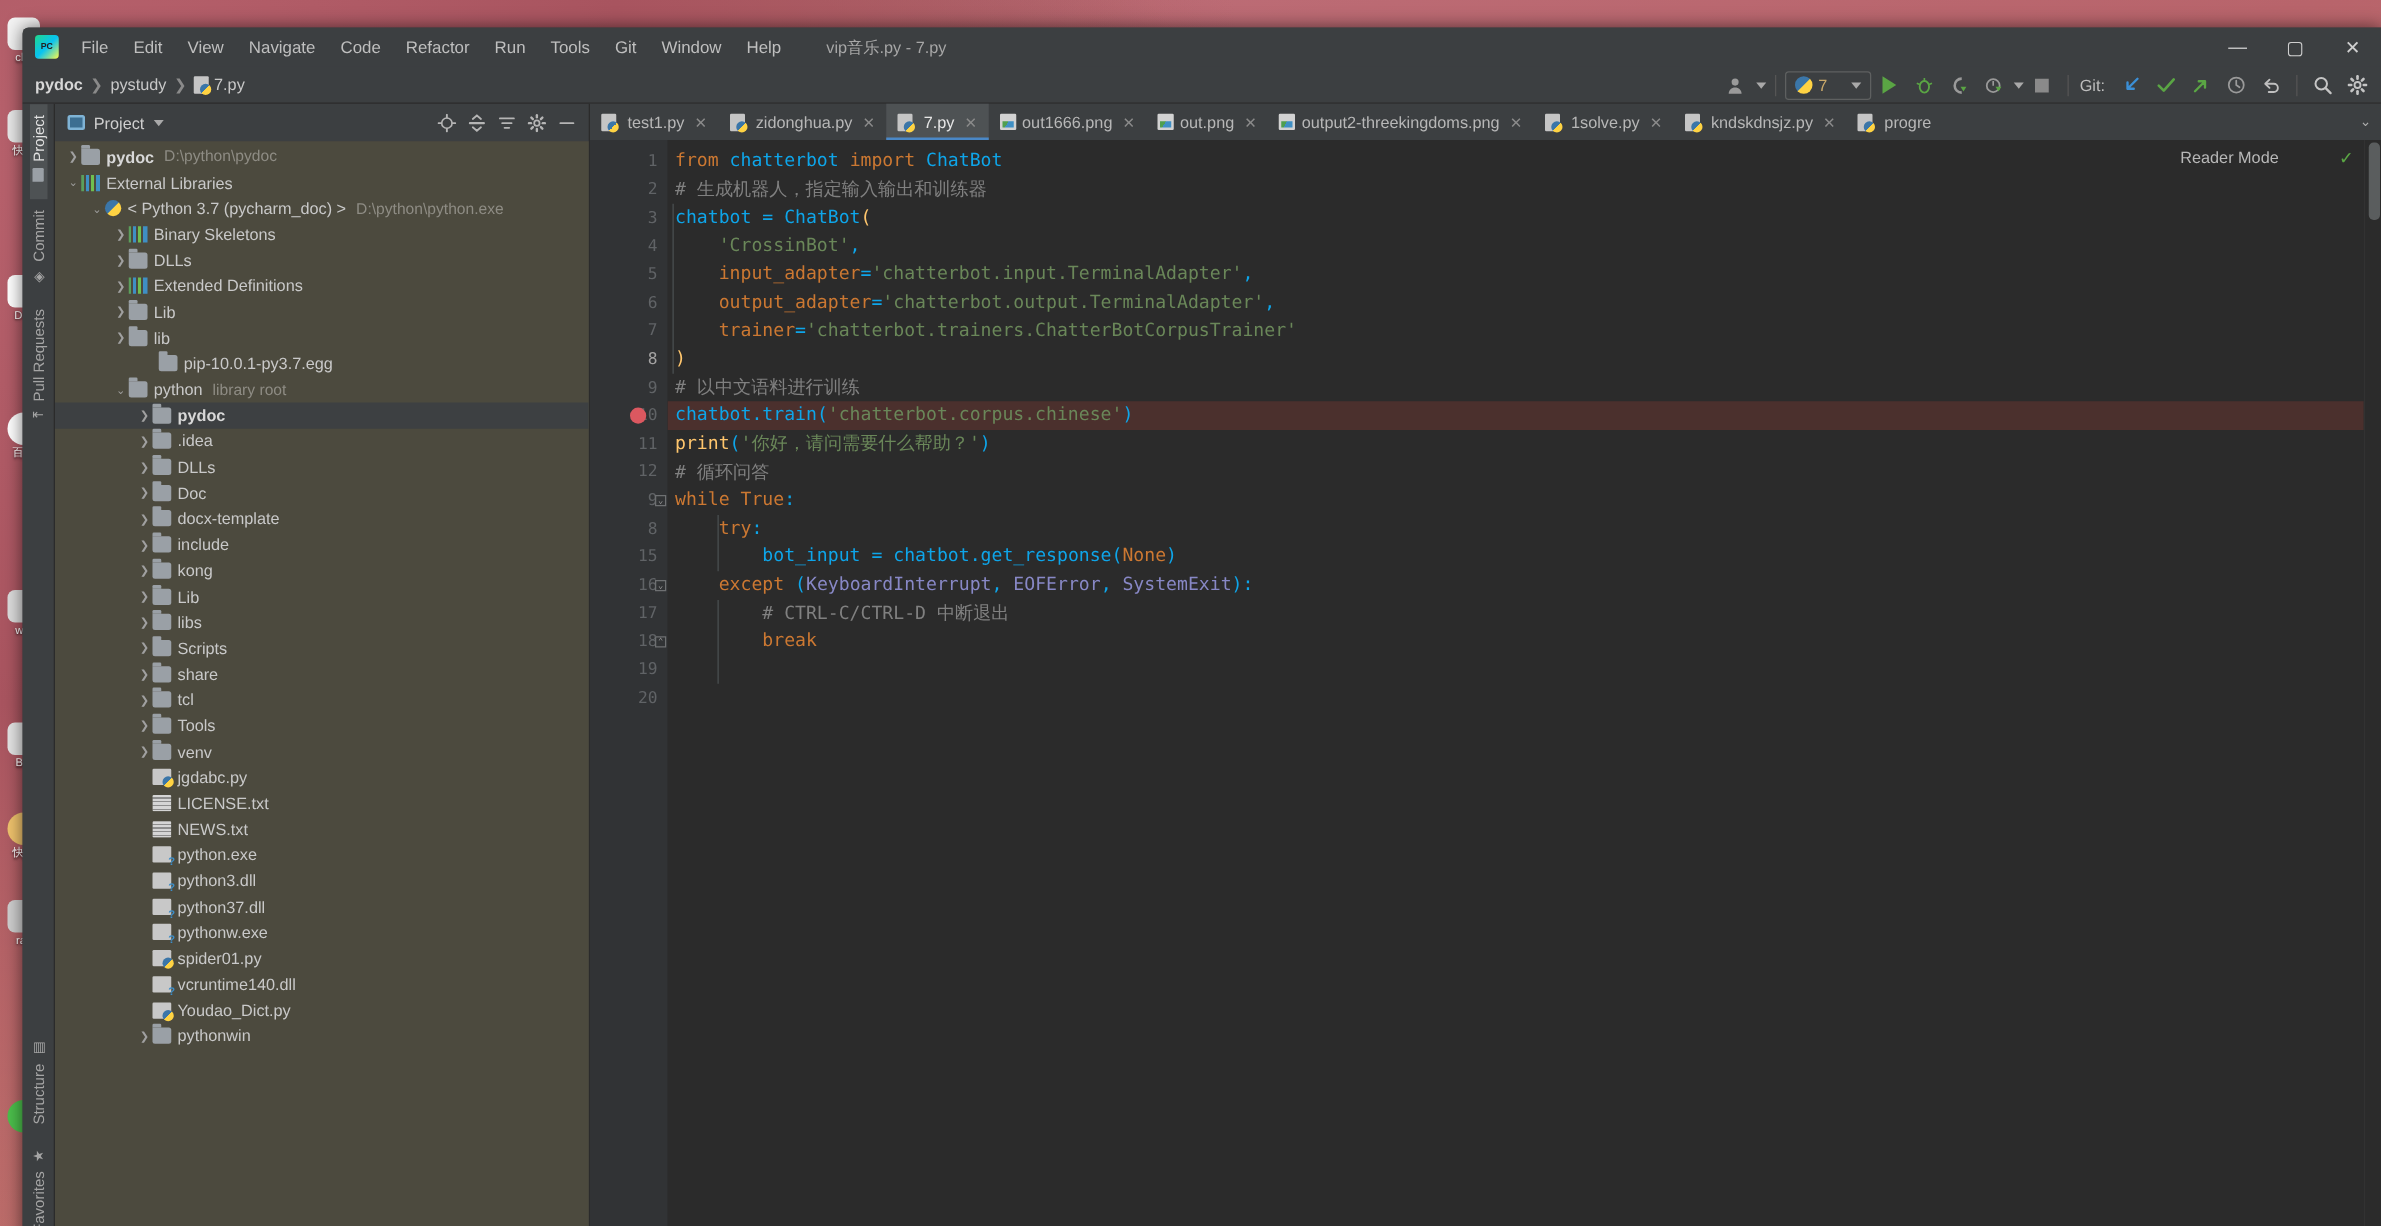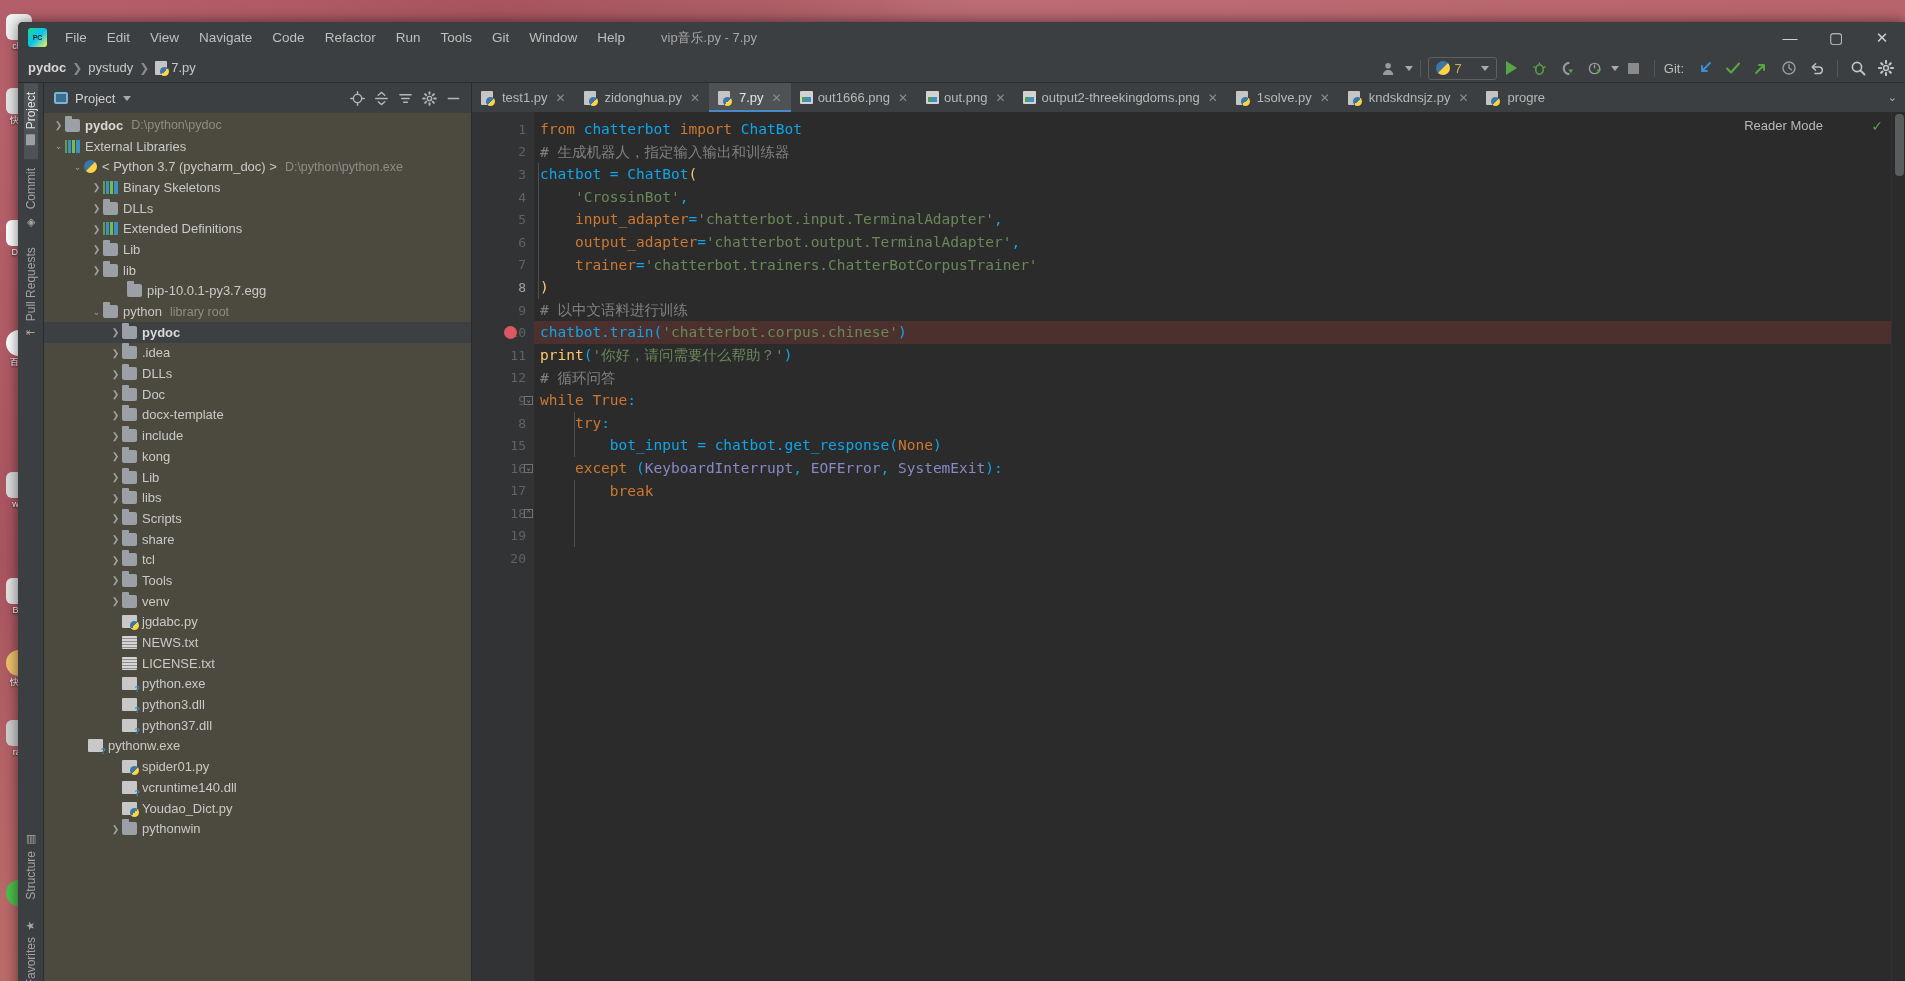--- a/index.html
+++ b/index.html
@@ -565,43 +565,43 @@
             <span class="tlabel">venv</span>
           </div>
           <div class="trow" style="padding-left: 65px;">
             <span class="arrow"></span>
             <span class="ico py"></span>
             <span class="tlabel">jgdabc.py</span>
           </div>
           <div class="trow" style="padding-left: 65px;">
             <span class="arrow"></span>
             <span class="ico txt"></span>
+            <span class="tlabel">LICENSE.txt</span>
+          </div>
+          <div class="trow" style="padding-left: 65px;">
+            <span class="arrow"></span>
+            <span class="ico txt"></span>
             <span class="tlabel">NEWS.txt</span>
-          </div>
-          <div class="trow" style="padding-left: 65px;">
-            <span class="arrow"></span>
-            <span class="ico txt"></span>
-            <span class="tlabel">LICENSE.txt</span>
           </div>
           <div class="trow" style="padding-left: 65px;">
             <span class="arrow"></span>
             <span class="ico unknown"></span>
             <span class="tlabel">python.exe</span>
           </div>
           <div class="trow" style="padding-left: 65px;">
             <span class="arrow"></span>
             <span class="ico unknown"></span>
             <span class="tlabel">python3.dll</span>
           </div>
           <div class="trow" style="padding-left: 65px;">
             <span class="arrow"></span>
             <span class="ico unknown"></span>
             <span class="tlabel">python37.dll</span>
           </div>
-          <div class="trow" style="padding-left: 31px;">
+          <div class="trow" style="padding-left: 65px;">
             <span class="arrow"></span>
             <span class="ico unknown"></span>
             <span class="tlabel">pythonw.exe</span>
           </div>
           <div class="trow" style="padding-left: 65px;">
             <span class="arrow"></span>
             <span class="ico py"></span>
             <span class="tlabel">spider01.py</span>
           </div>
           <div class="trow" style="padding-left: 65px;">
@@ -707,20 +707,21 @@
             <div class="cline">    <span class="k">trainer</span><span class="pl">=</span><span class="s">'chatterbot.trainers.ChatterBotCorpusTrainer'</span></div>
             <div class="cline"><span class="br">)</span></div>
             <div class="cline"><span class="c"># 以中文语料进行训练</span></div>
             <div class="cline hl"><span class="pl">chatbot</span><span class="pl">.</span><span class="pl">train</span><span class="pl">(</span><span class="s">'chatterbot.corpus.chinese'</span><span class="pl">)</span></div>
             <div class="cline"><span class="fn">print</span><span class="pl">(</span><span class="s">'你好，请问需要什么帮助？'</span><span class="pl">)</span></div>
             <div class="cline"><span class="c"># 循环问答</span></div>
             <div class="cline"><span class="k">while</span> <span class="k">True</span><span class="pl">:</span></div>
             <div class="cline">    <span class="k">try</span><span class="pl">:</span></div>
             <div class="cline">        <span class="pl">bot_input</span> <span class="pl">=</span> <span class="pl">chatbot.get_response</span><span class="pl">(</span><span class="k">None</span><span class="pl">)</span></div>
             <div class="cline">    <span class="k">except</span> <span class="pl">(</span><span class="kw2">KeyboardInterrupt</span><span class="pl">, </span><span class="kw2">EOFError</span><span class="pl">, </span><span class="kw2">SystemExit</span><span class="pl">):</span></div>
+            <div class="cline">        <span class="c"># CTRL-C/CTRL-D 中断退出</span></div>
             <div class="cline">        <span class="k">break</span></div>
             <div class="cline">&nbsp;</div>
             <div class="cline">&nbsp;</div>
             <div class="guide" style="left: 4px; top: 51.2px; height: 135.6px; background: rgb(75, 80, 82);"></div>
             <div class="guide" style="left: 40px; top: 299.8px; height: 45.2px; background: rgb(75, 80, 82);"></div>
             <div class="guide" style="left: 40px; top: 367.6px; height: 67.8px; background: rgb(75, 80, 82);"></div>
           </div>
         <div id="readermode">Reader Mode</div>
         <div id="inspect-ok">✓</div>
         <div id="rightrail">

